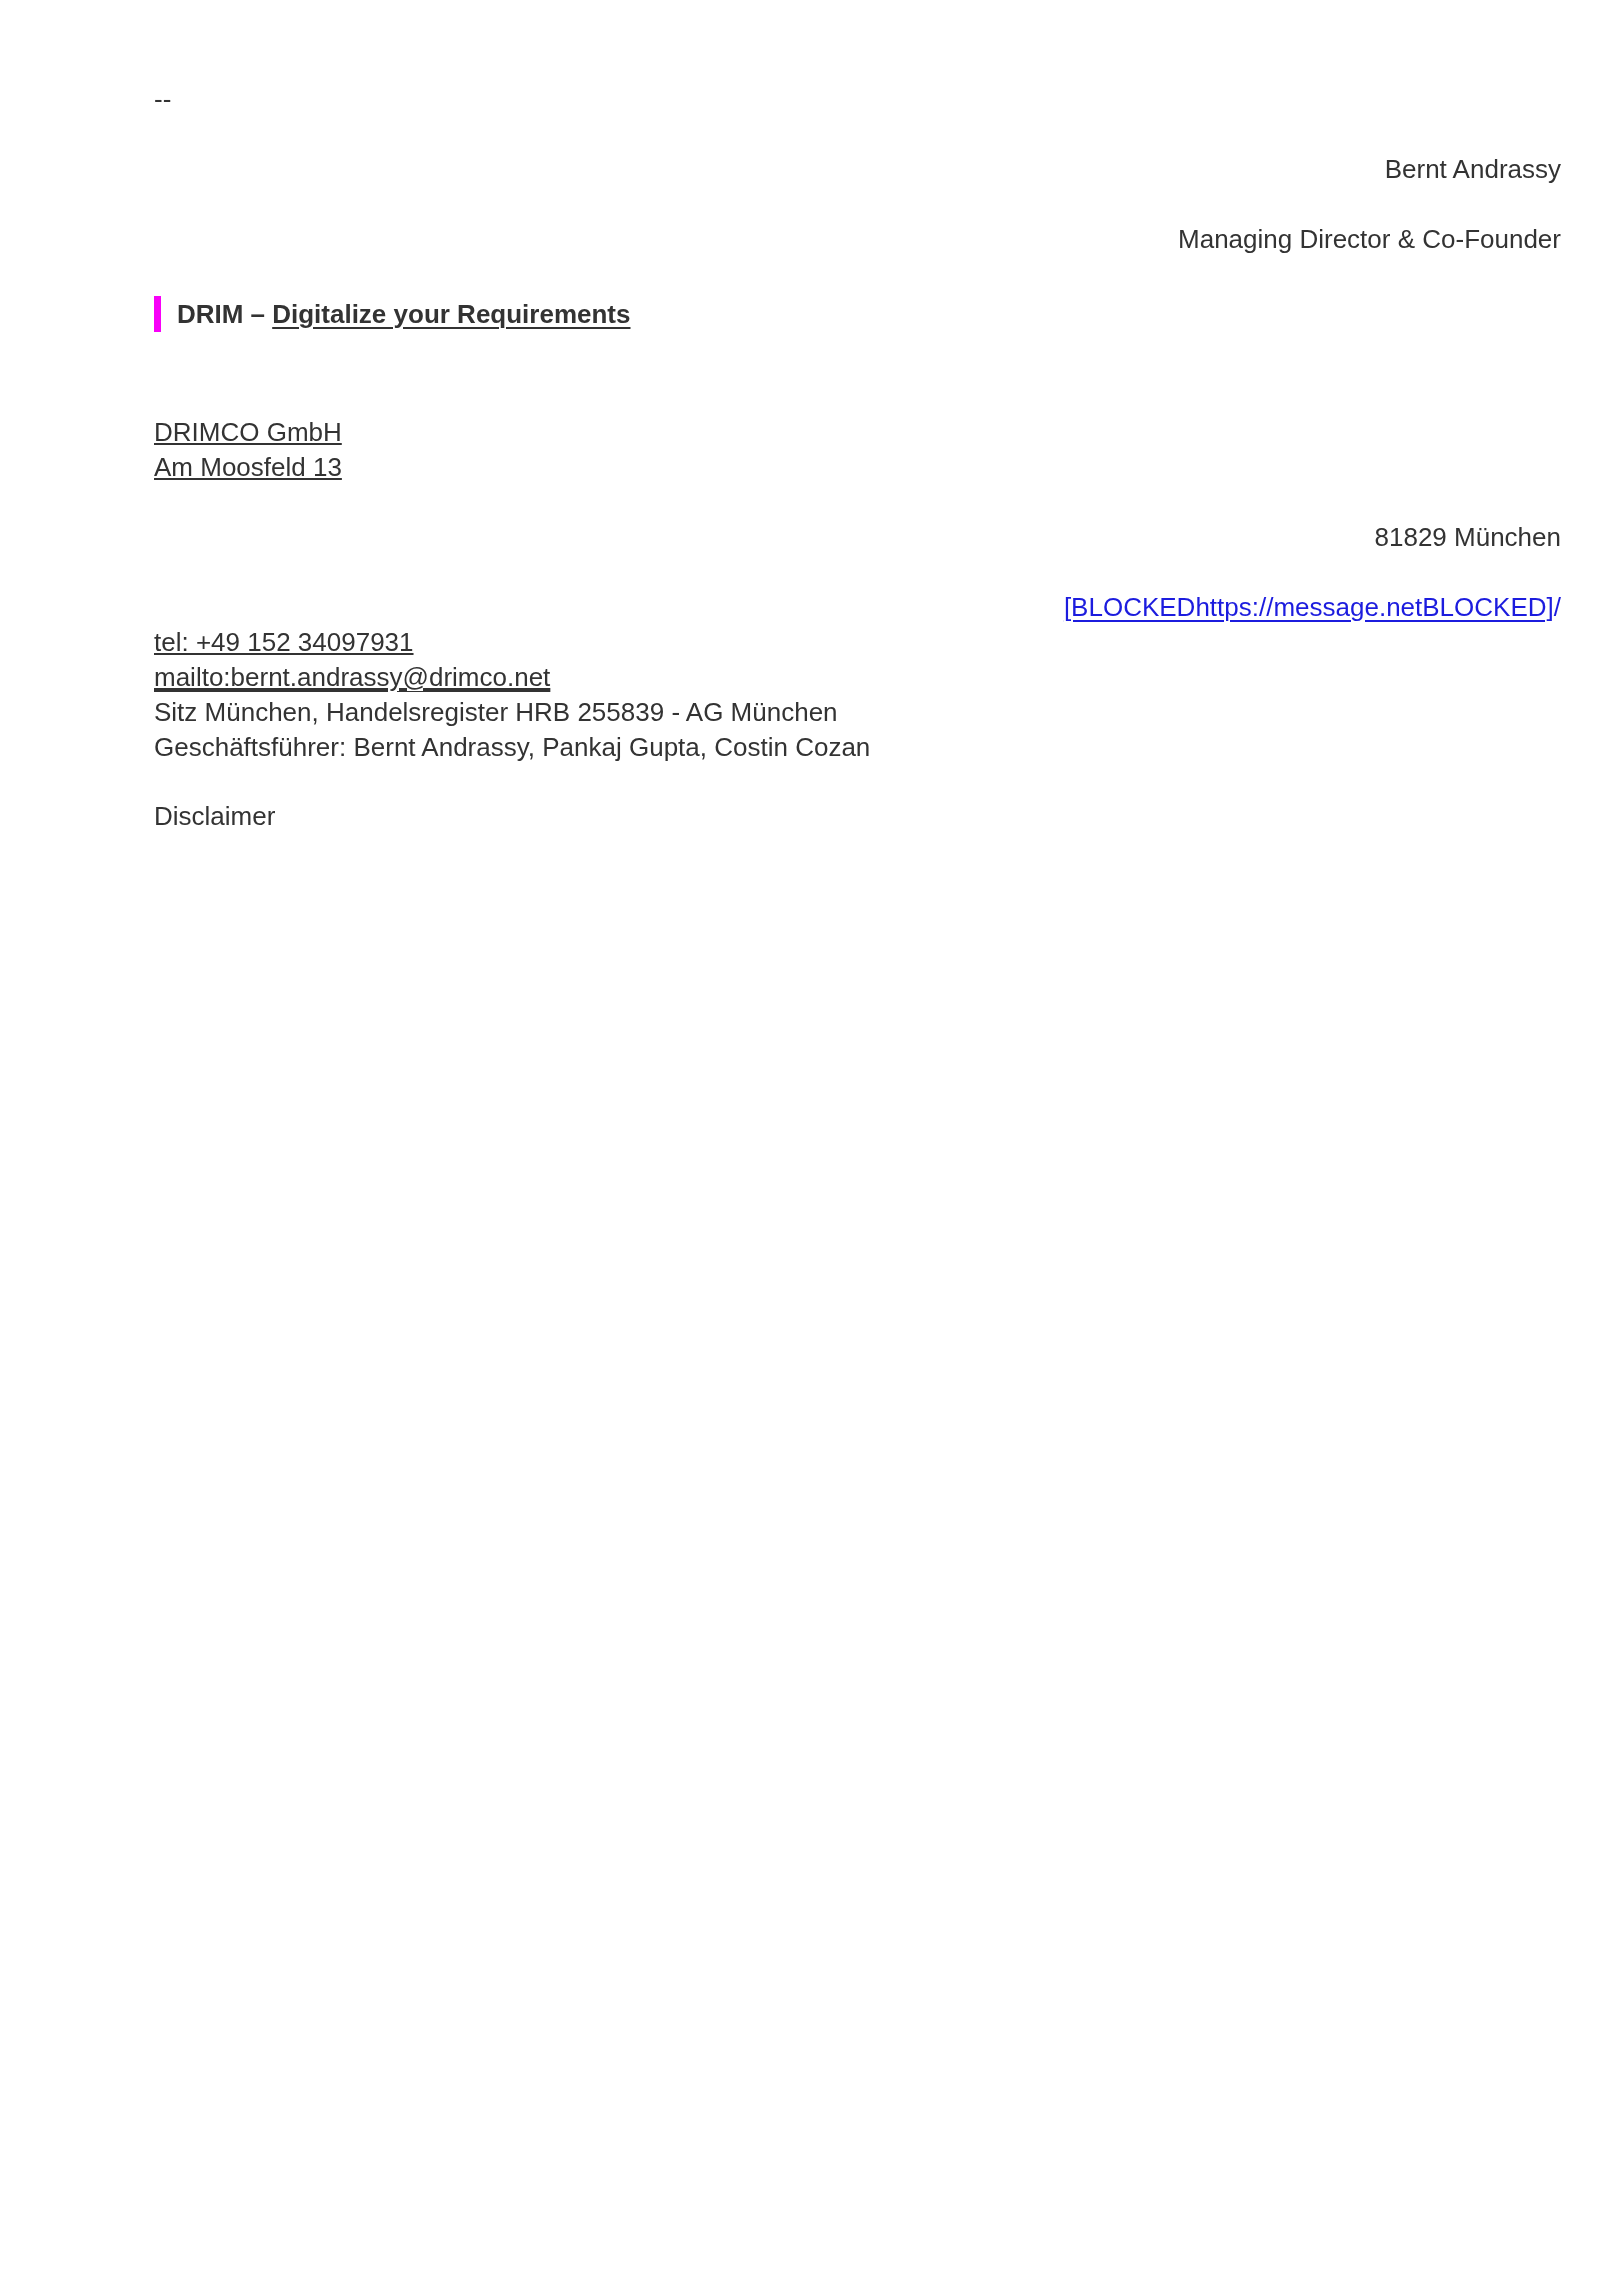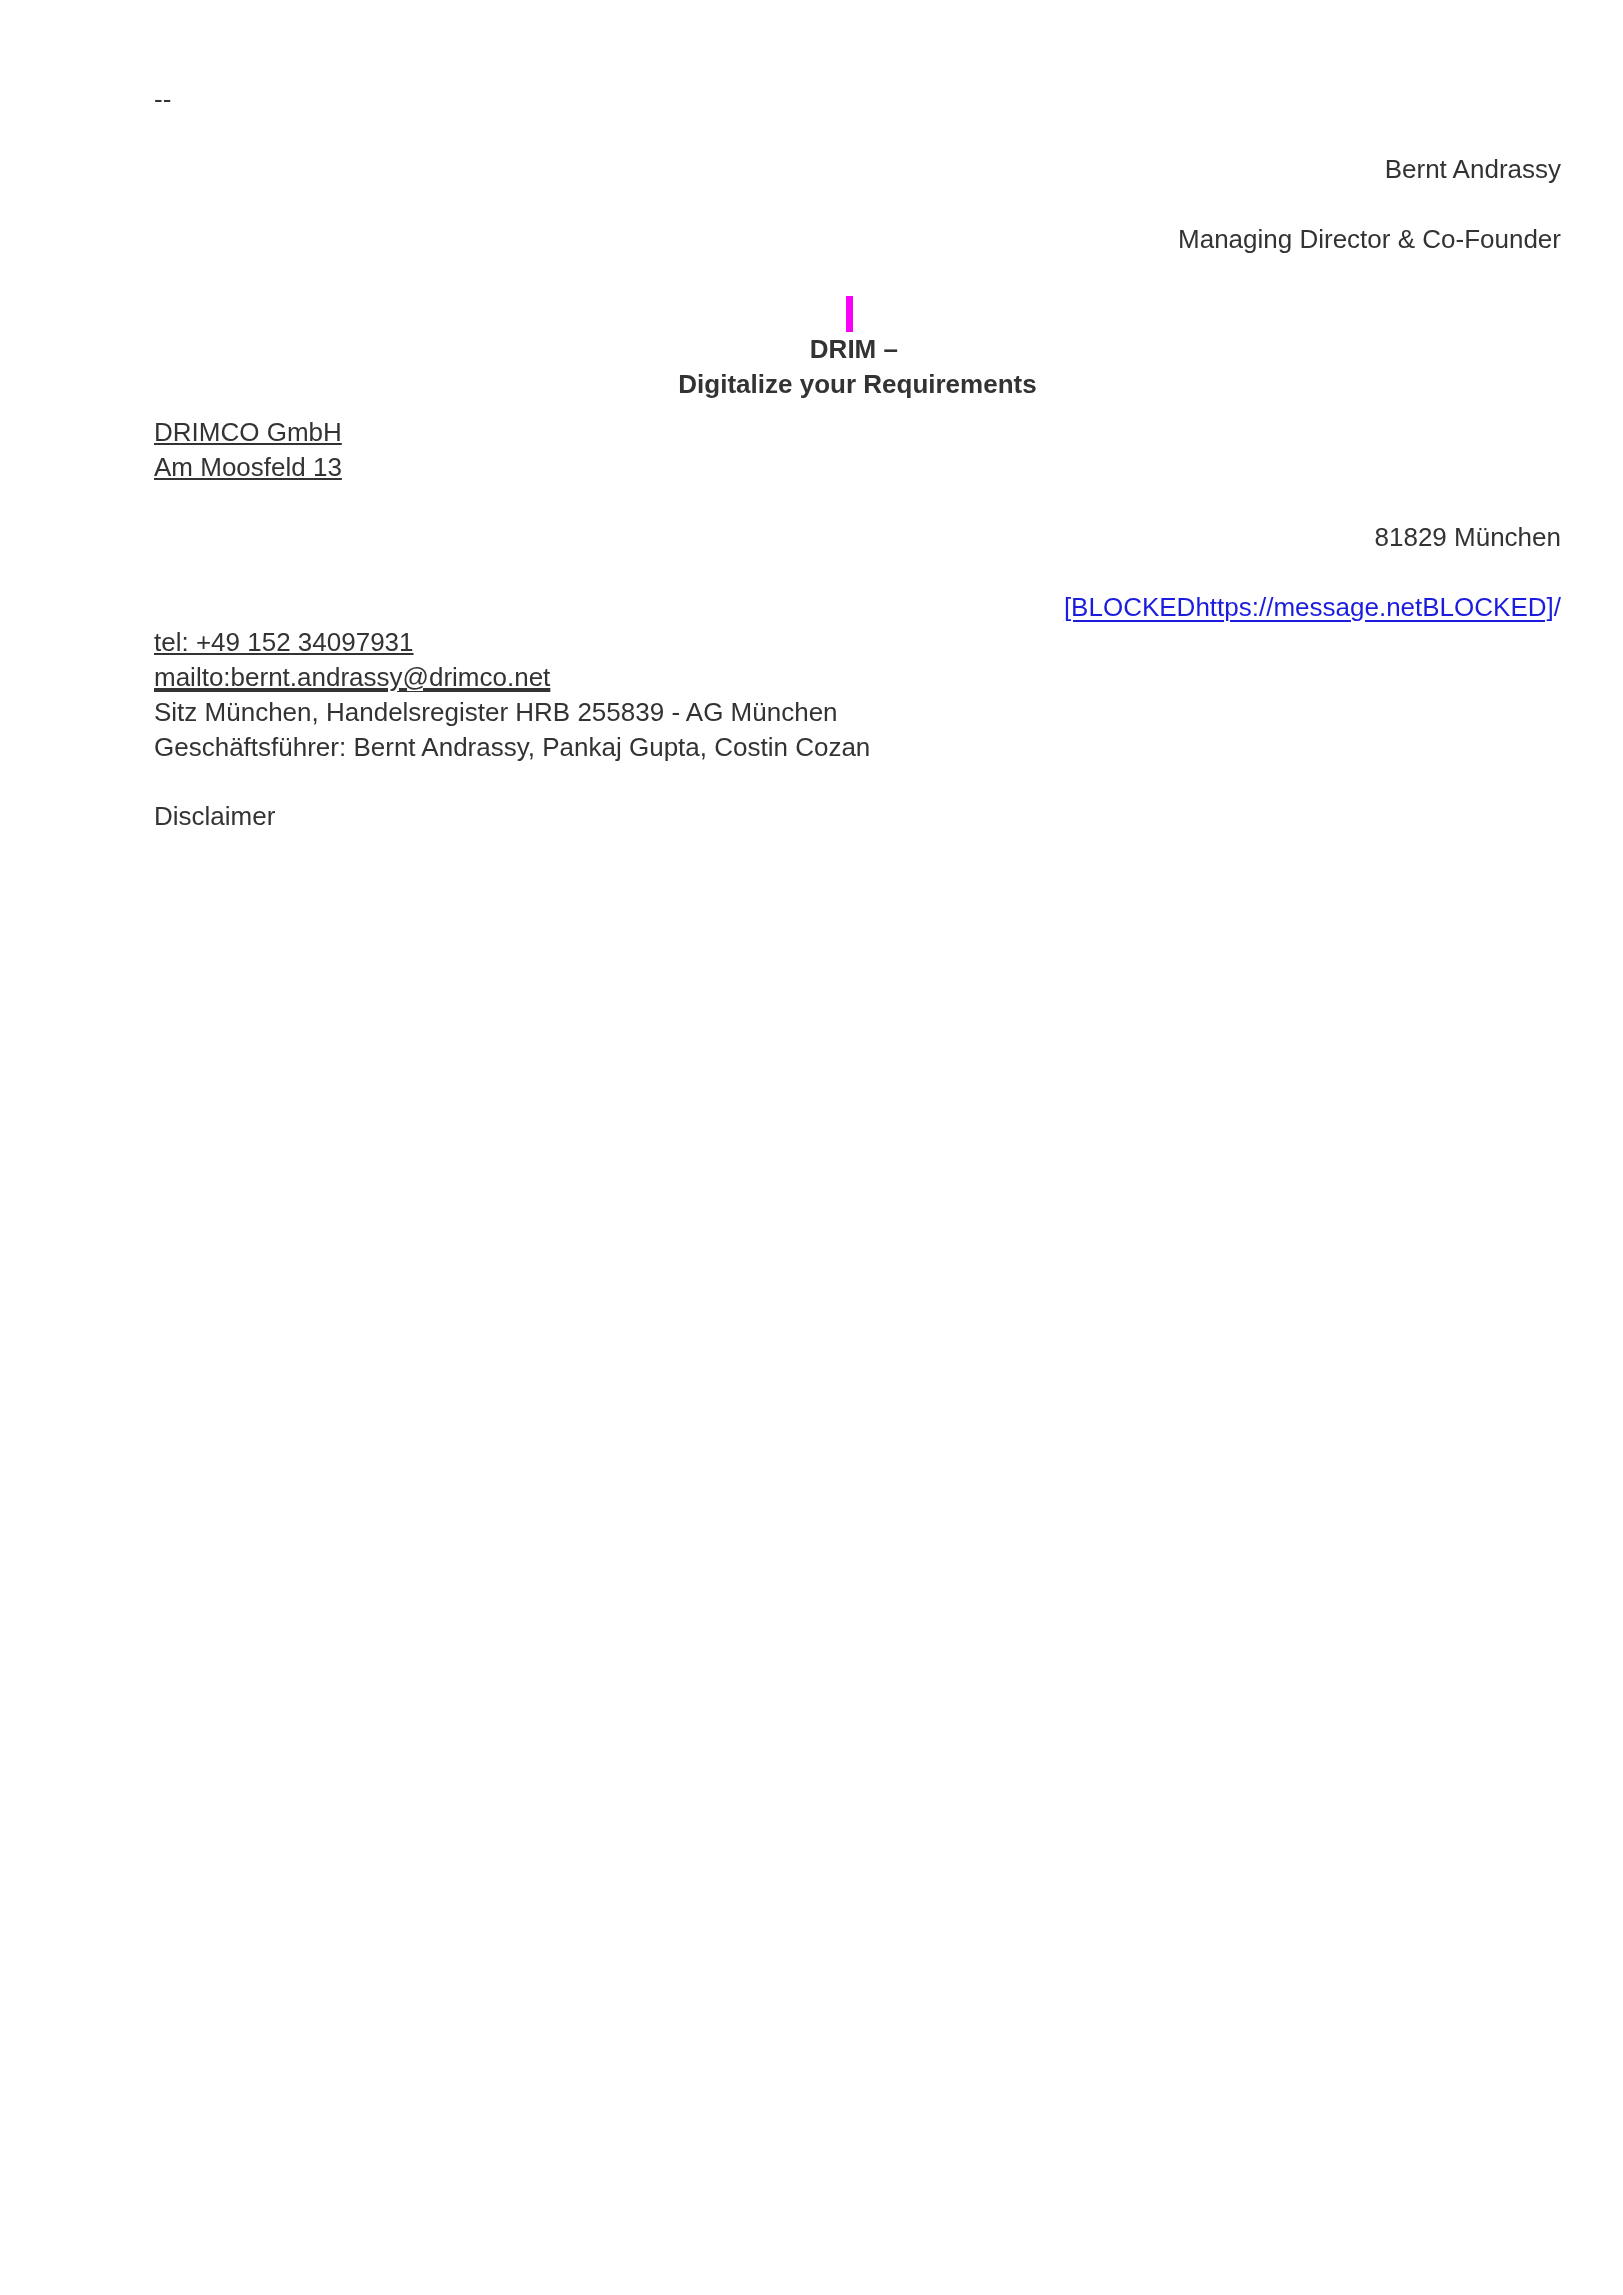--- a/index.html
+++ b/index.html
@@ -25,38 +25,38 @@
     position:absolute;
     left:154px;top:82px;
     width:1407px;
     font-size:26px;
     line-height:35px;
   }
   p{margin:0;}
   .mt1{margin-top:35px;text-align:right;}
   .mt1s{margin-top:34px;}
   .mt2{text-decoration:underline;}
-  .mt-tagline{margin-top:39px;flex-direction:column;}
+  .mt-tagline{margin-top:39px;}
   .mt-logo{margin-top:83px;text-decoration:underline;}
   .mt-reg{}
   .tagline{
     display:flex;
     align-items:center;
     height:36px;
   }
   .bar{
     display:inline-block;
     width:7.2px;height:36px;
     background:var(--accent);
     margin-right:15.7px;
     flex:0 0 auto;
   }
   .bold{font-weight:700;}
   .brand{margin-right:7.2px;white-space:nowrap;}
-  .underline{text-decoration-thickness:2px;text-underline-offset:3.9px;}
+  .underline{text-decoration:underline;text-decoration-thickness:2px;text-underline-offset:3.9px;}
   .weblink{
     color:var(--link);
     text-decoration:underline;
     text-decoration-thickness:2px;
     text-underline-offset:3.9px;
     cursor:pointer;
   }
   .linkblue{color:var(--link);text-decoration:none;}
   .maillink{
     color:var(--text);

